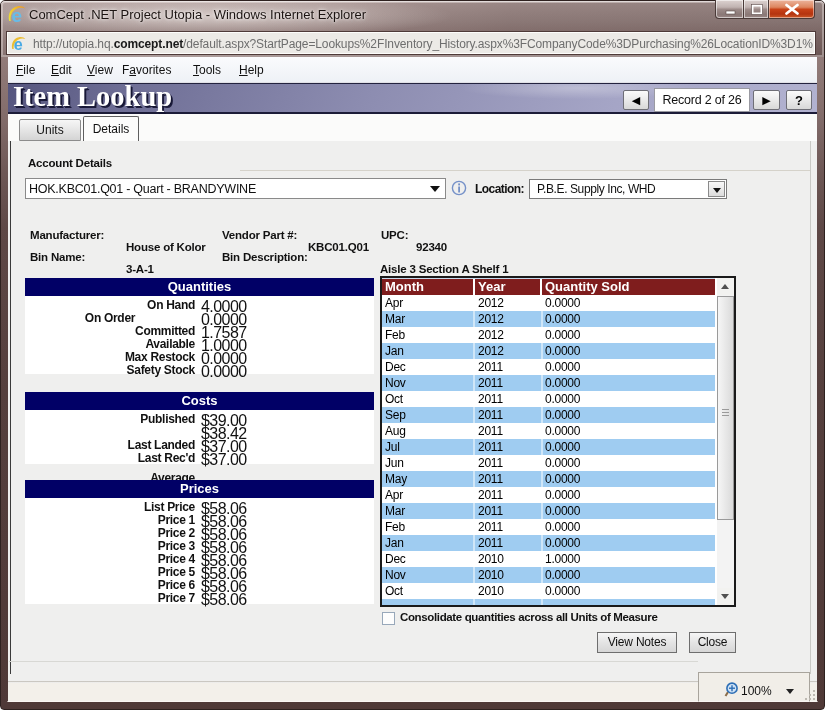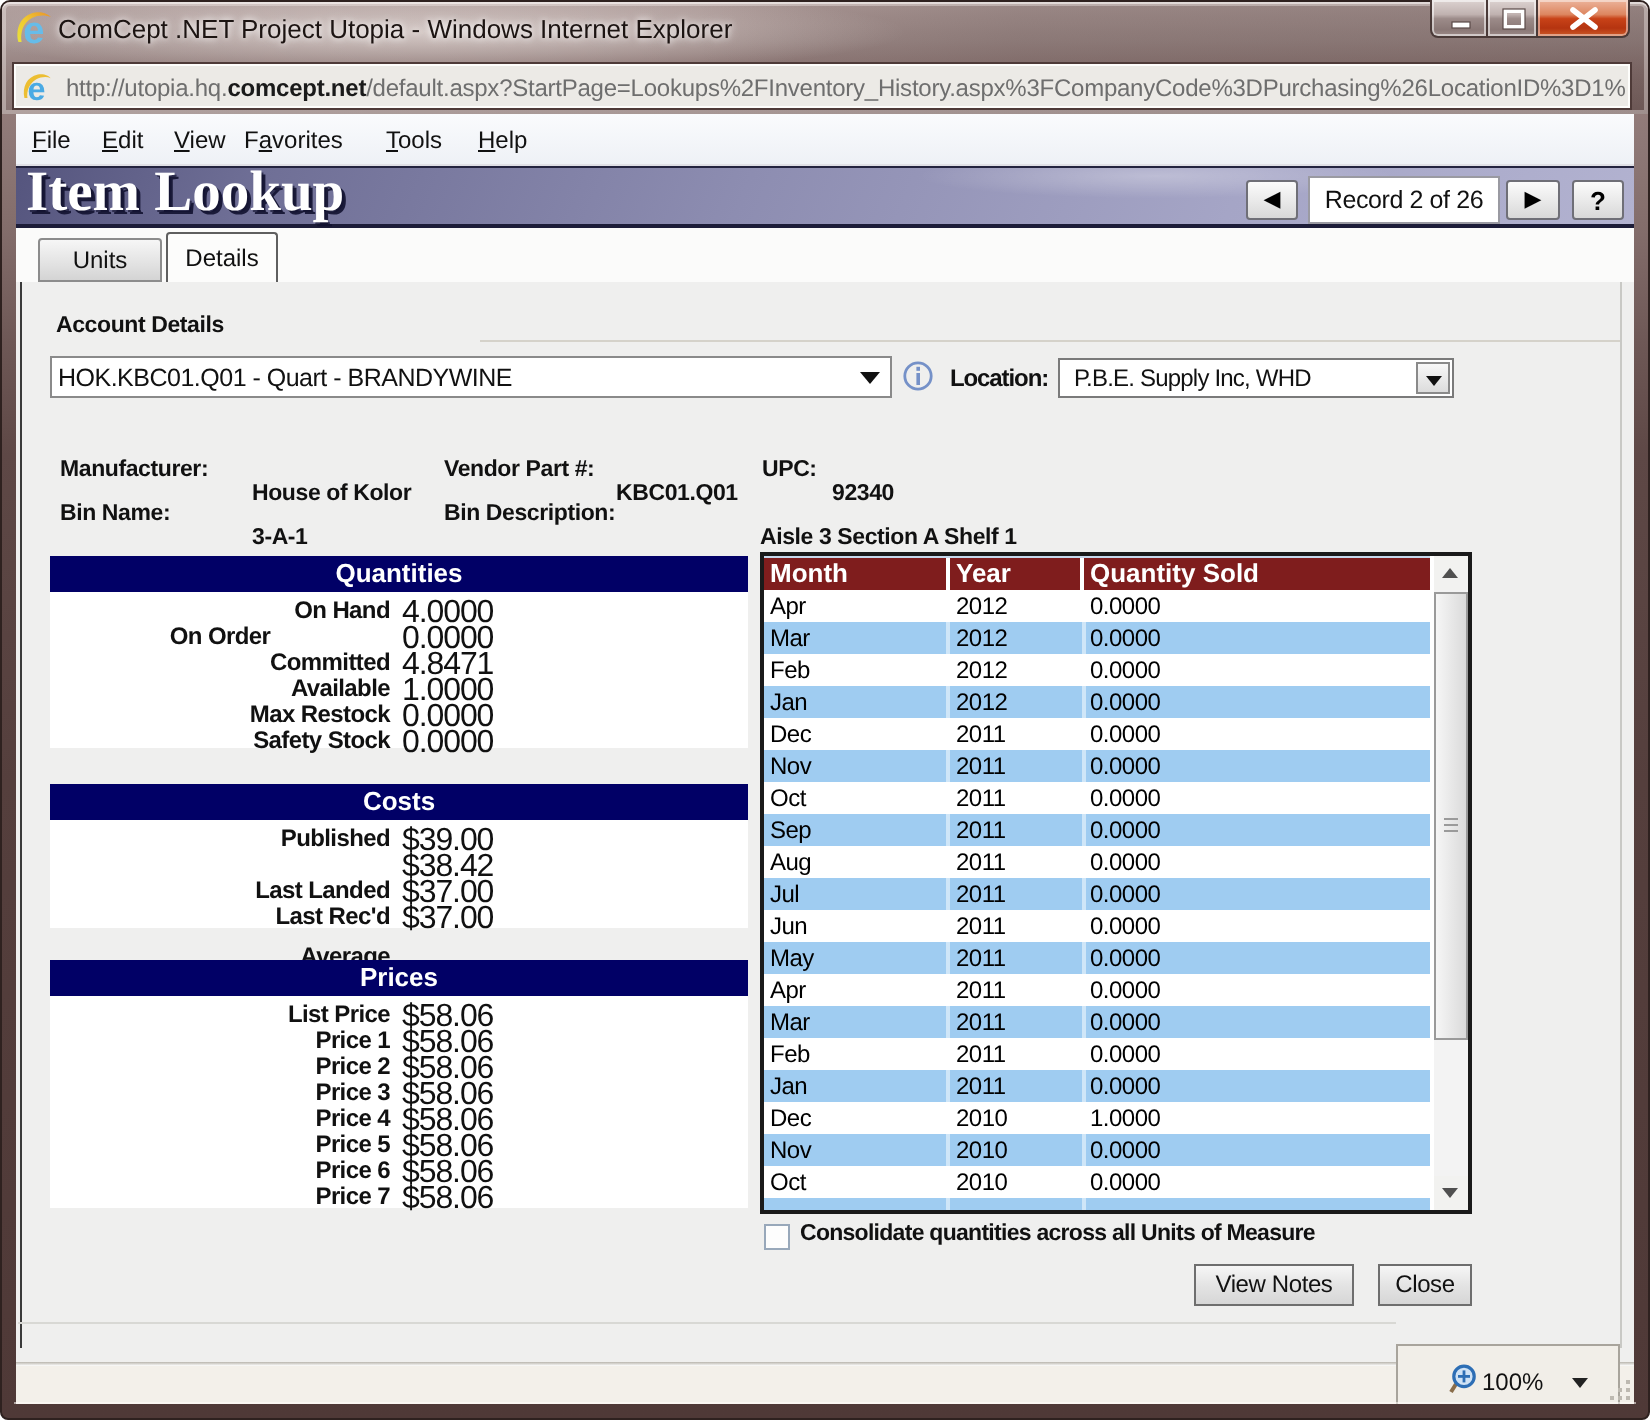--- a/index.html
+++ b/index.html
@@ -218,21 +218,21 @@
     <div class="lbl" style="left:214px; top:110px;">Bin Description:</div>
     <div class="val" style="left:372px; top:110px;">Aisle 3 Section A Shelf 1</div>
 
     <div class="panel-h" style="top:137px;">Quantities</div>
     <div class="panel-b" style="top:155px; height:78px;">
       <div class="prow" style="top:2px;">On Hand</div>
         <div class="pval" style="top:2px;">4.0000</div>
       <div class="prow" style="top:15px;text-align:center;">On Order</div>
         <div class="pval" style="top:15px;">0.0000</div>
       <div class="prow" style="top:28px;">Committed</div>
-        <div class="pval" style="top:28px;">4.8471</div>
+        <div class="pval" style="top:28px;">1.7587</div>
       <div class="prow" style="top:41px;">Available</div>
         <div class="pval" style="top:41px;">1.0000</div>
       <div class="prow" style="top:54px;">Max Restock</div>
         <div class="pval" style="top:54px;">0.0000</div>
       <div class="prow" style="top:67px;">Safety Stock</div>
         <div class="pval" style="top:67px;">0.0000</div>
     </div>
 
     <div class="panel-h" style="top:251px;">Costs</div>
     <div class="panel-b" style="top:269px; height:54px;">

